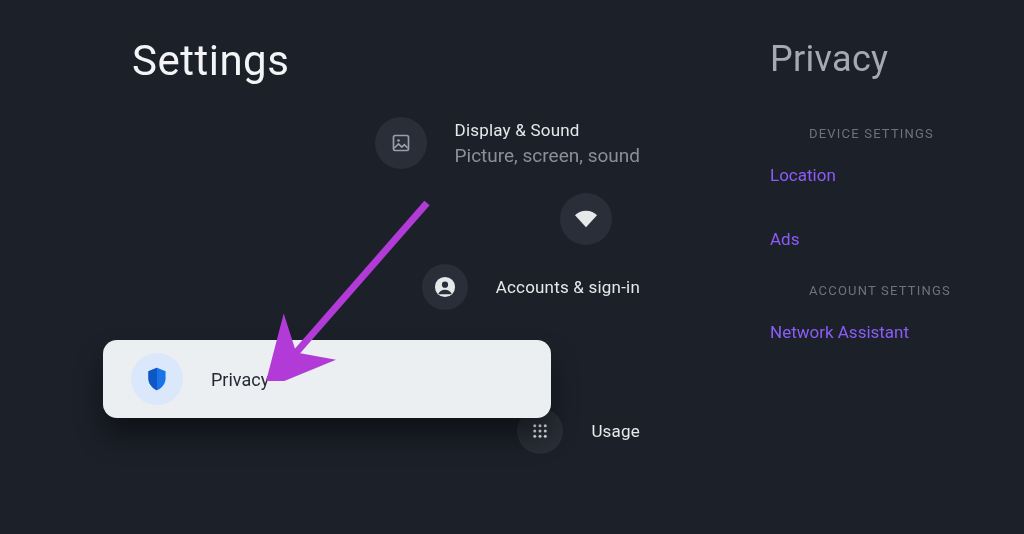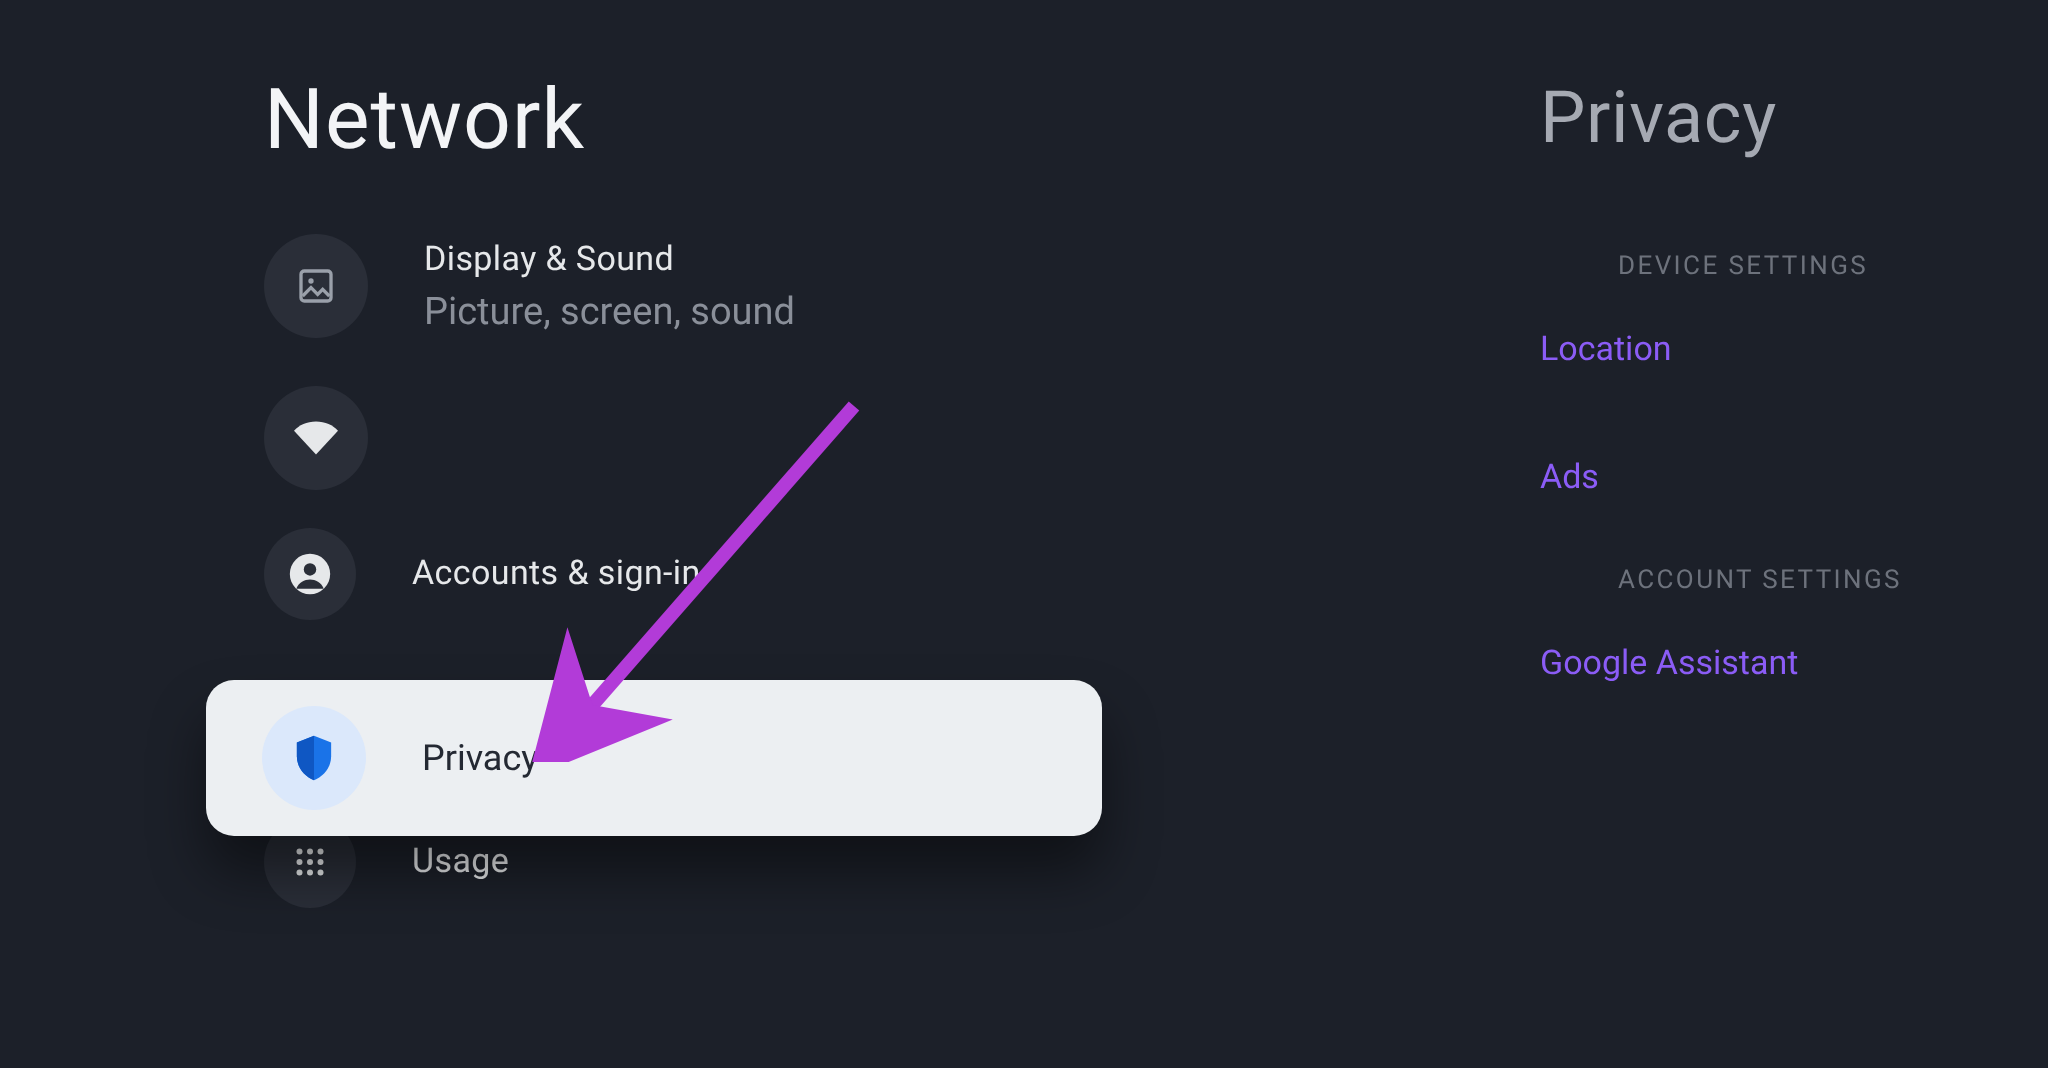--- a/index.html
+++ b/index.html
@@ -3,21 +3,21 @@
 <meta charset="utf-8">
 <style>
   * { margin:0; padding:0; box-sizing:border-box; }
   html,body { width:1024px; height:534px; background:#1c2029; font-family:"Segoe UI",Roboto,Arial,sans-serif; overflow:hidden; }
   .page { position:relative; width:1024px; height:534px; color:#e6e8ea; }
 
   
   .left-panel { position:absolute; left:0; top:0; width:640px; height:534px; padding:36px 0 0 132px; }
   .settings-title { font-size:42px; font-weight:400; color:#f3f4f6; letter-spacing:.5px; margin-bottom:20px; }
 
-  .menu-item { display:flex; align-items:center; height:76px; padding-left:0; cursor:pointer; }
+  .menu-item { display:flex; align-items:center; height:76px; padding-left:0; cursor:pointer;justify-content:flex-end; }
   .menu-item.compact { height:48px; margin-top:6px; }
   .icon-circle { width:52px; height:52px; border-radius:50%; background:#2a2e38; display:flex; align-items:center; justify-content:center; flex-shrink:0; margin-right:28px; }
   .compact .icon-circle { width:46px; height:46px; }
   .menu-text { display:flex; flex-direction:column; }
   .menu-label { font-size:17px; color:#e6e8ea; letter-spacing:.2px; }
   .menu-sub { font-size:19px; color:#8a8f99; margin-top:4px; }
 
   
   .sel-card { position:absolute; left:103px; top:340px; width:448px; height:78px; background:#eceff2; border-radius:14px; box-shadow:0 18px 28px rgba(0,0,0,.45); display:flex; align-items:center; padding-left:28px; cursor:pointer; }
   .sel-card .icon-circle { background:#dbe8fb; width:52px; height:52px; margin-right:28px; }
@@ -33,21 +33,21 @@
   
   .arrow { position:absolute; left:257px; top:195px; width:186px; height:186px; pointer-events:none; }
 
   svg { display:block; }
 </style>
 </head>
 <body>
 <div class="page">
 
   <div class="left-panel">
-    <div class="settings-title">Network</div>
+    <div class="settings-title">Settings</div>
 
     <div class="menu-item">
       <div class="icon-circle">
         <svg width="20" height="20" viewBox="0 0 24 24" fill="none">
             <rect x="3" y="3" width="18" height="18" rx="2" stroke="#9aa0aa" stroke-width="2"></rect>
             <circle cx="9" cy="9" r="1.6" fill="#9aa0aa"></circle>
             <path d="M4 18l5-5 4 4 3-3 4 4" stroke="#9aa0aa" stroke-width="2" fill="none"></path>
           </svg>
       </div>
       <div class="menu-text">
@@ -119,16 +119,16 @@
   </svg>
 
   <div class="right-panel">
     <div class="privacy-title">Privacy</div>
 
     <div class="section-heading">DEVICE SETTINGS</div>
     <div class="right-item">Location</div>
     <div class="right-item last">Ads</div>
 
     <div class="section-heading">ACCOUNT SETTINGS</div>
-    <div class="right-item">Google Assistant</div>
+    <div class="right-item">Network Assistant</div>
   </div>
 
 </div>
 
 </body></html>

